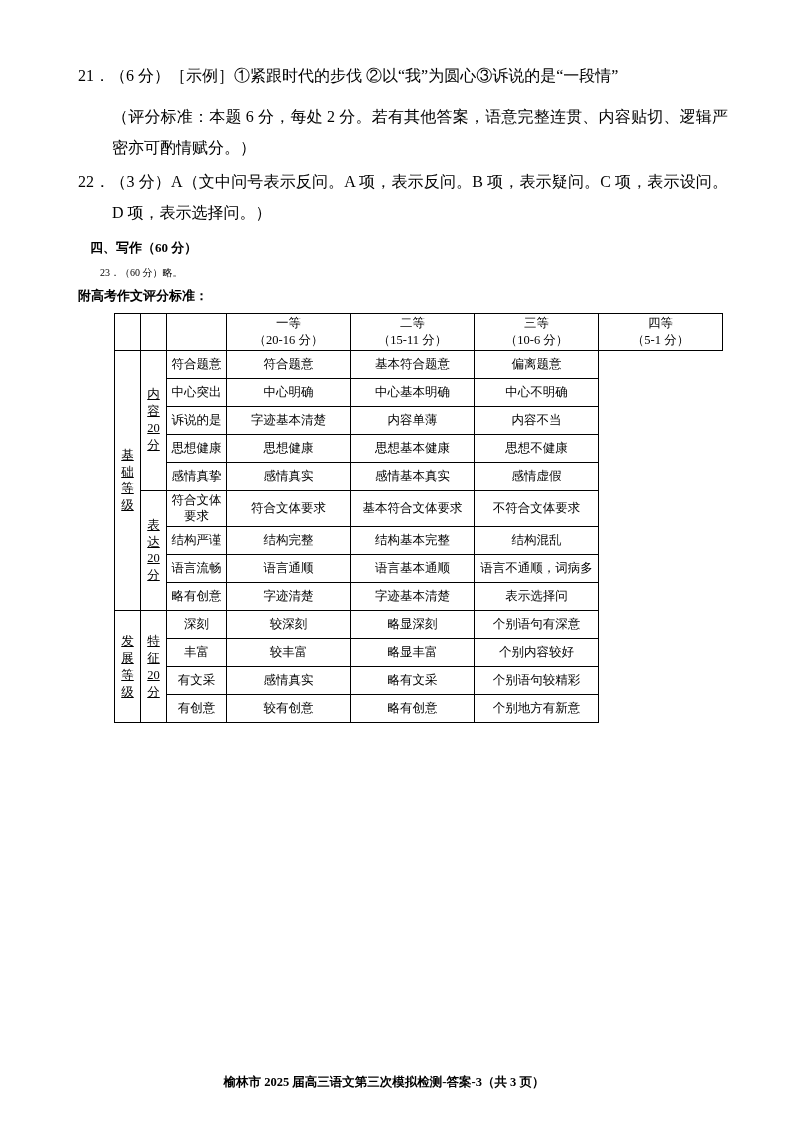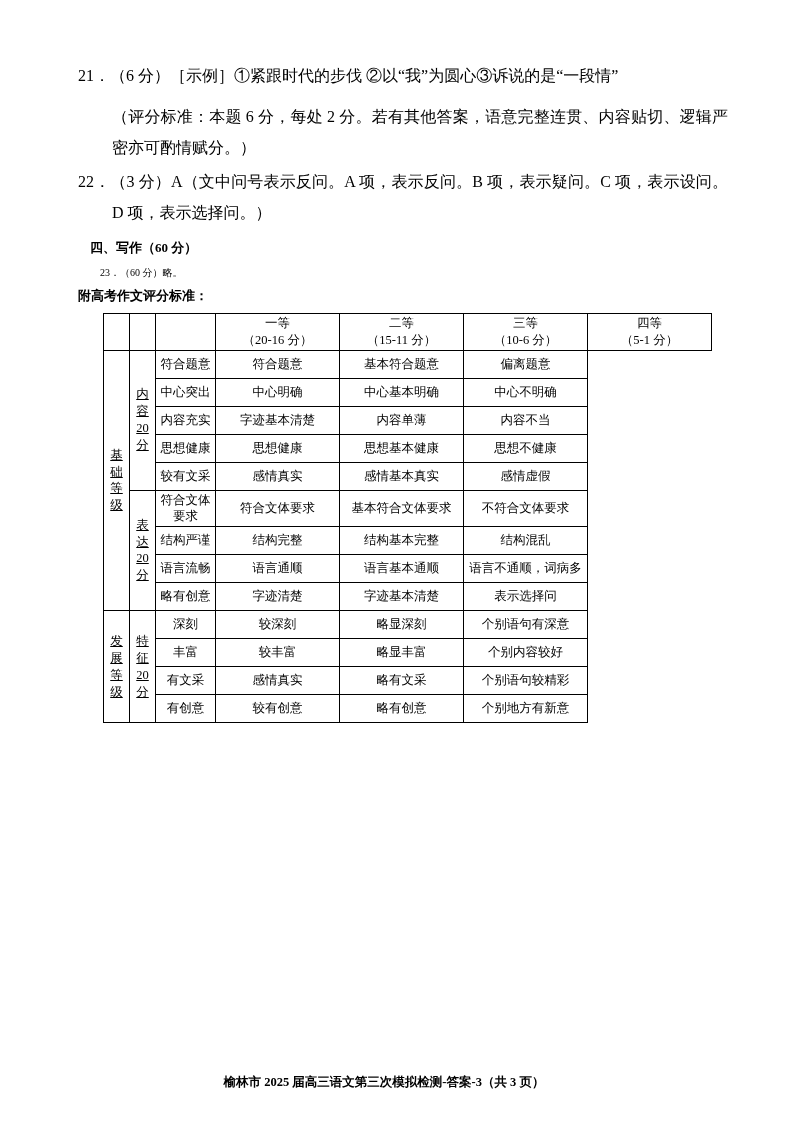--- a/index.html
+++ b/index.html
@@ -54,21 +54,21 @@
     margin: 2px 0 0 0;
   }
   .table-caption {
     font-size: 13px;
     font-weight: bold;
     line-height: 1.9;
     margin: 2px 0 4px 0;
   }
   table.rubric {
     border-collapse: collapse;
-    margin-left: 25px;
+    margin-left: 36px;
     table-layout: fixed;
     width: 582px;
   }
   table.rubric td {
     border: 1px solid #000;
     text-align: center;
     vertical-align: middle;
     font-size: 12.5px;
     height: 25px;
     padding: 1px 2px;
@@ -166,33 +166,33 @@
           <td>基本符合题意</td>
           <td>偏离题意</td>
         </tr>
         <tr>
           <td>中心突出</td>
           <td>中心明确</td>
           <td>中心基本明确</td>
           <td>中心不明确</td>
         </tr>
         <tr>
-          <td>内容充实</td>
+          <td>诉说的是</td>
           <td>字迹基本清楚</td>
           <td>内容单薄</td>
           <td>内容不当</td>
         </tr>
         <tr>
           <td>思想健康</td>
           <td>思想健康</td>
           <td>思想基本健康</td>
           <td>思想不健康</td>
         </tr>
         <tr>
-          <td>较有文采</td>
+          <td>感情真挚</td>
           <td>感情真实</td>
           <td>感情基本真实</td>
           <td>感情虚假</td>
         </tr>
 
         <tr>
           <td class="vert" rowspan="4">
             <span>表达</span>
             <span>20 分</span>
           </td>

